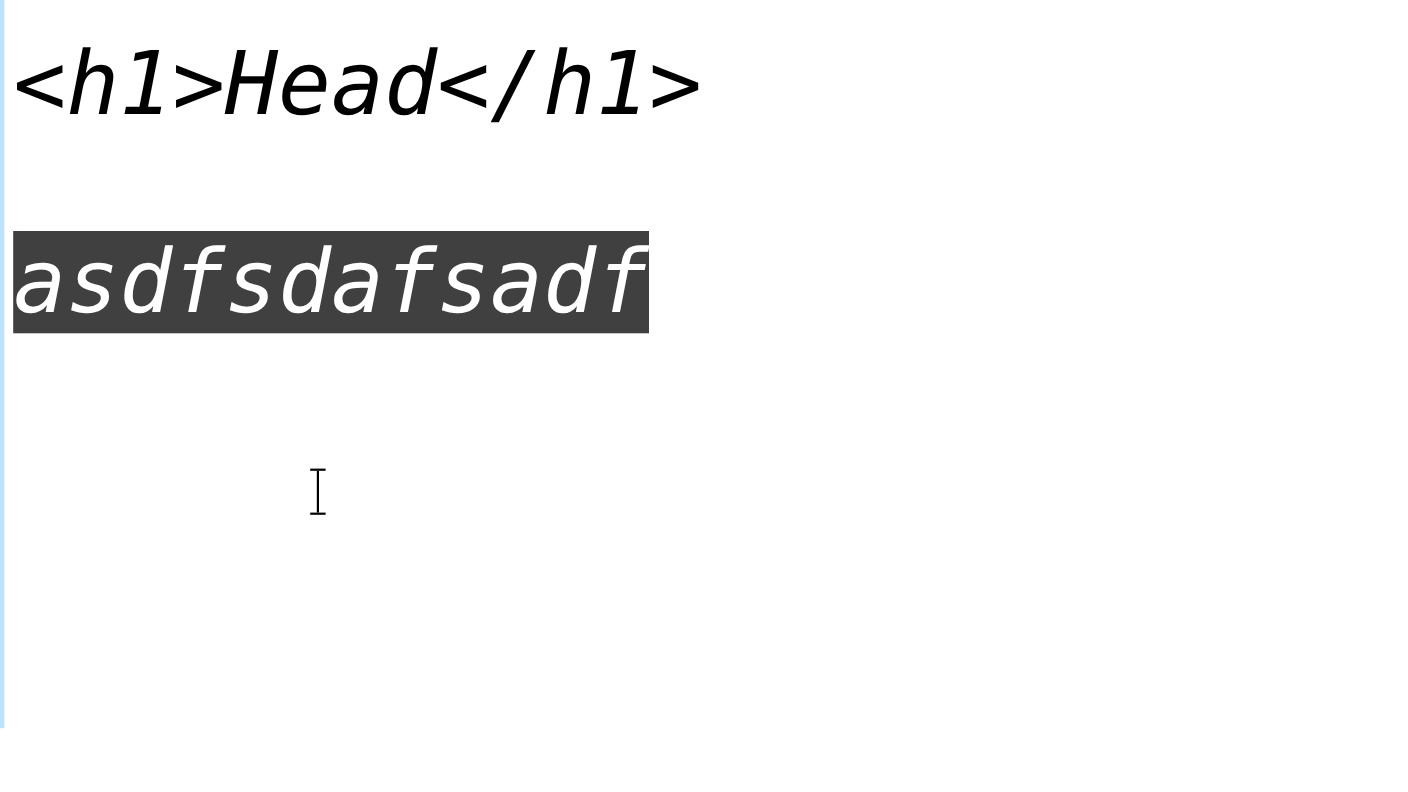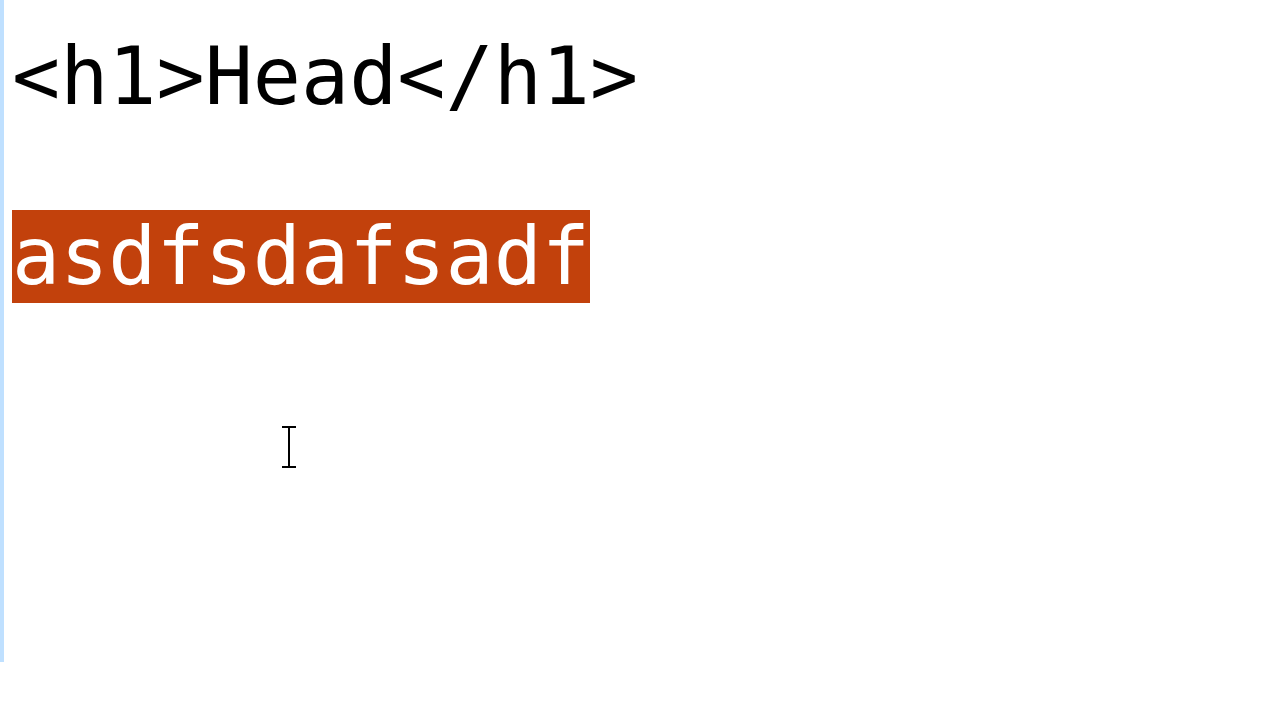--- a/index.html
+++ b/index.html
@@ -23,23 +23,23 @@
   .code {
     position: relative;
     font-size: 80px;            
     line-height: 90px;
     letter-spacing: 0px;
     white-space: pre;
     color: #000000;
     padding-top: 0;
     margin-top: -58px;          
   }
-  .line { display: block; }
+  .line { display: block; font-style: italic; }
   .sel {
-    background: #c2410c;
+    background: #404040;
     color: #ffffff;
   }
   
   .ibeam {
     position: absolute;
     left: 278px;
     top: 484px;
     width: 14px;
     height: 42px;
     pointer-events: none;

